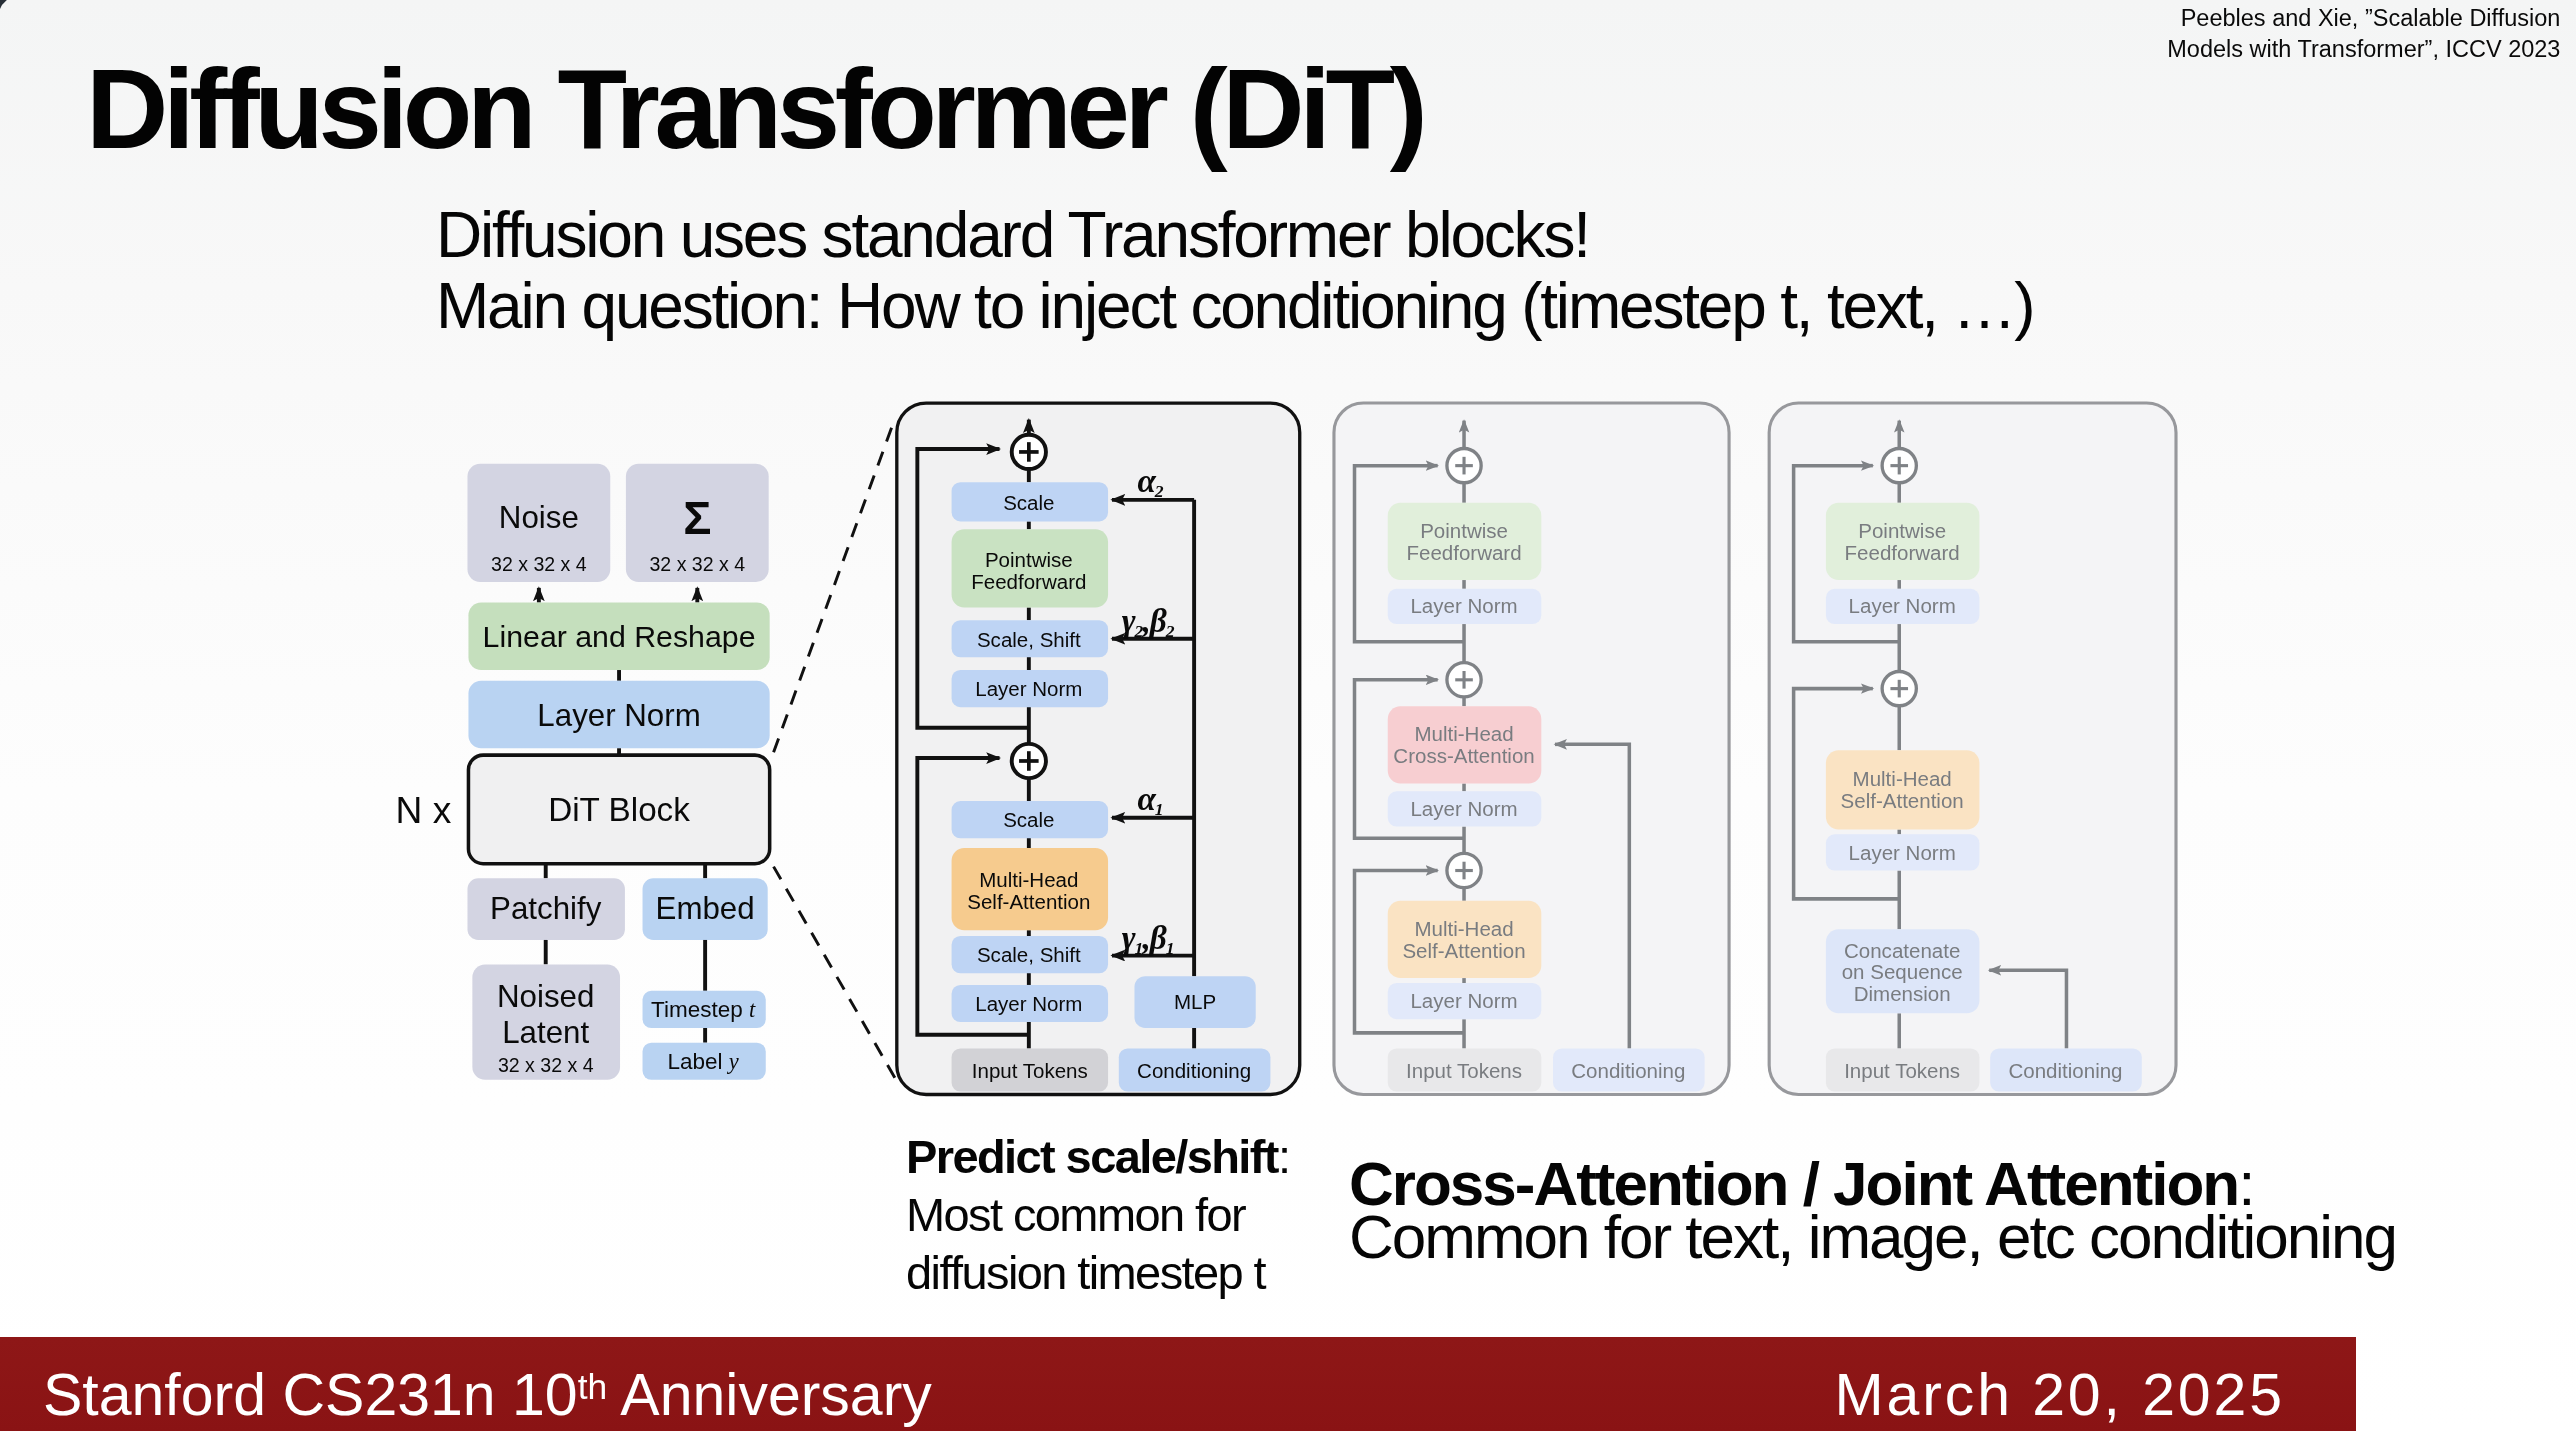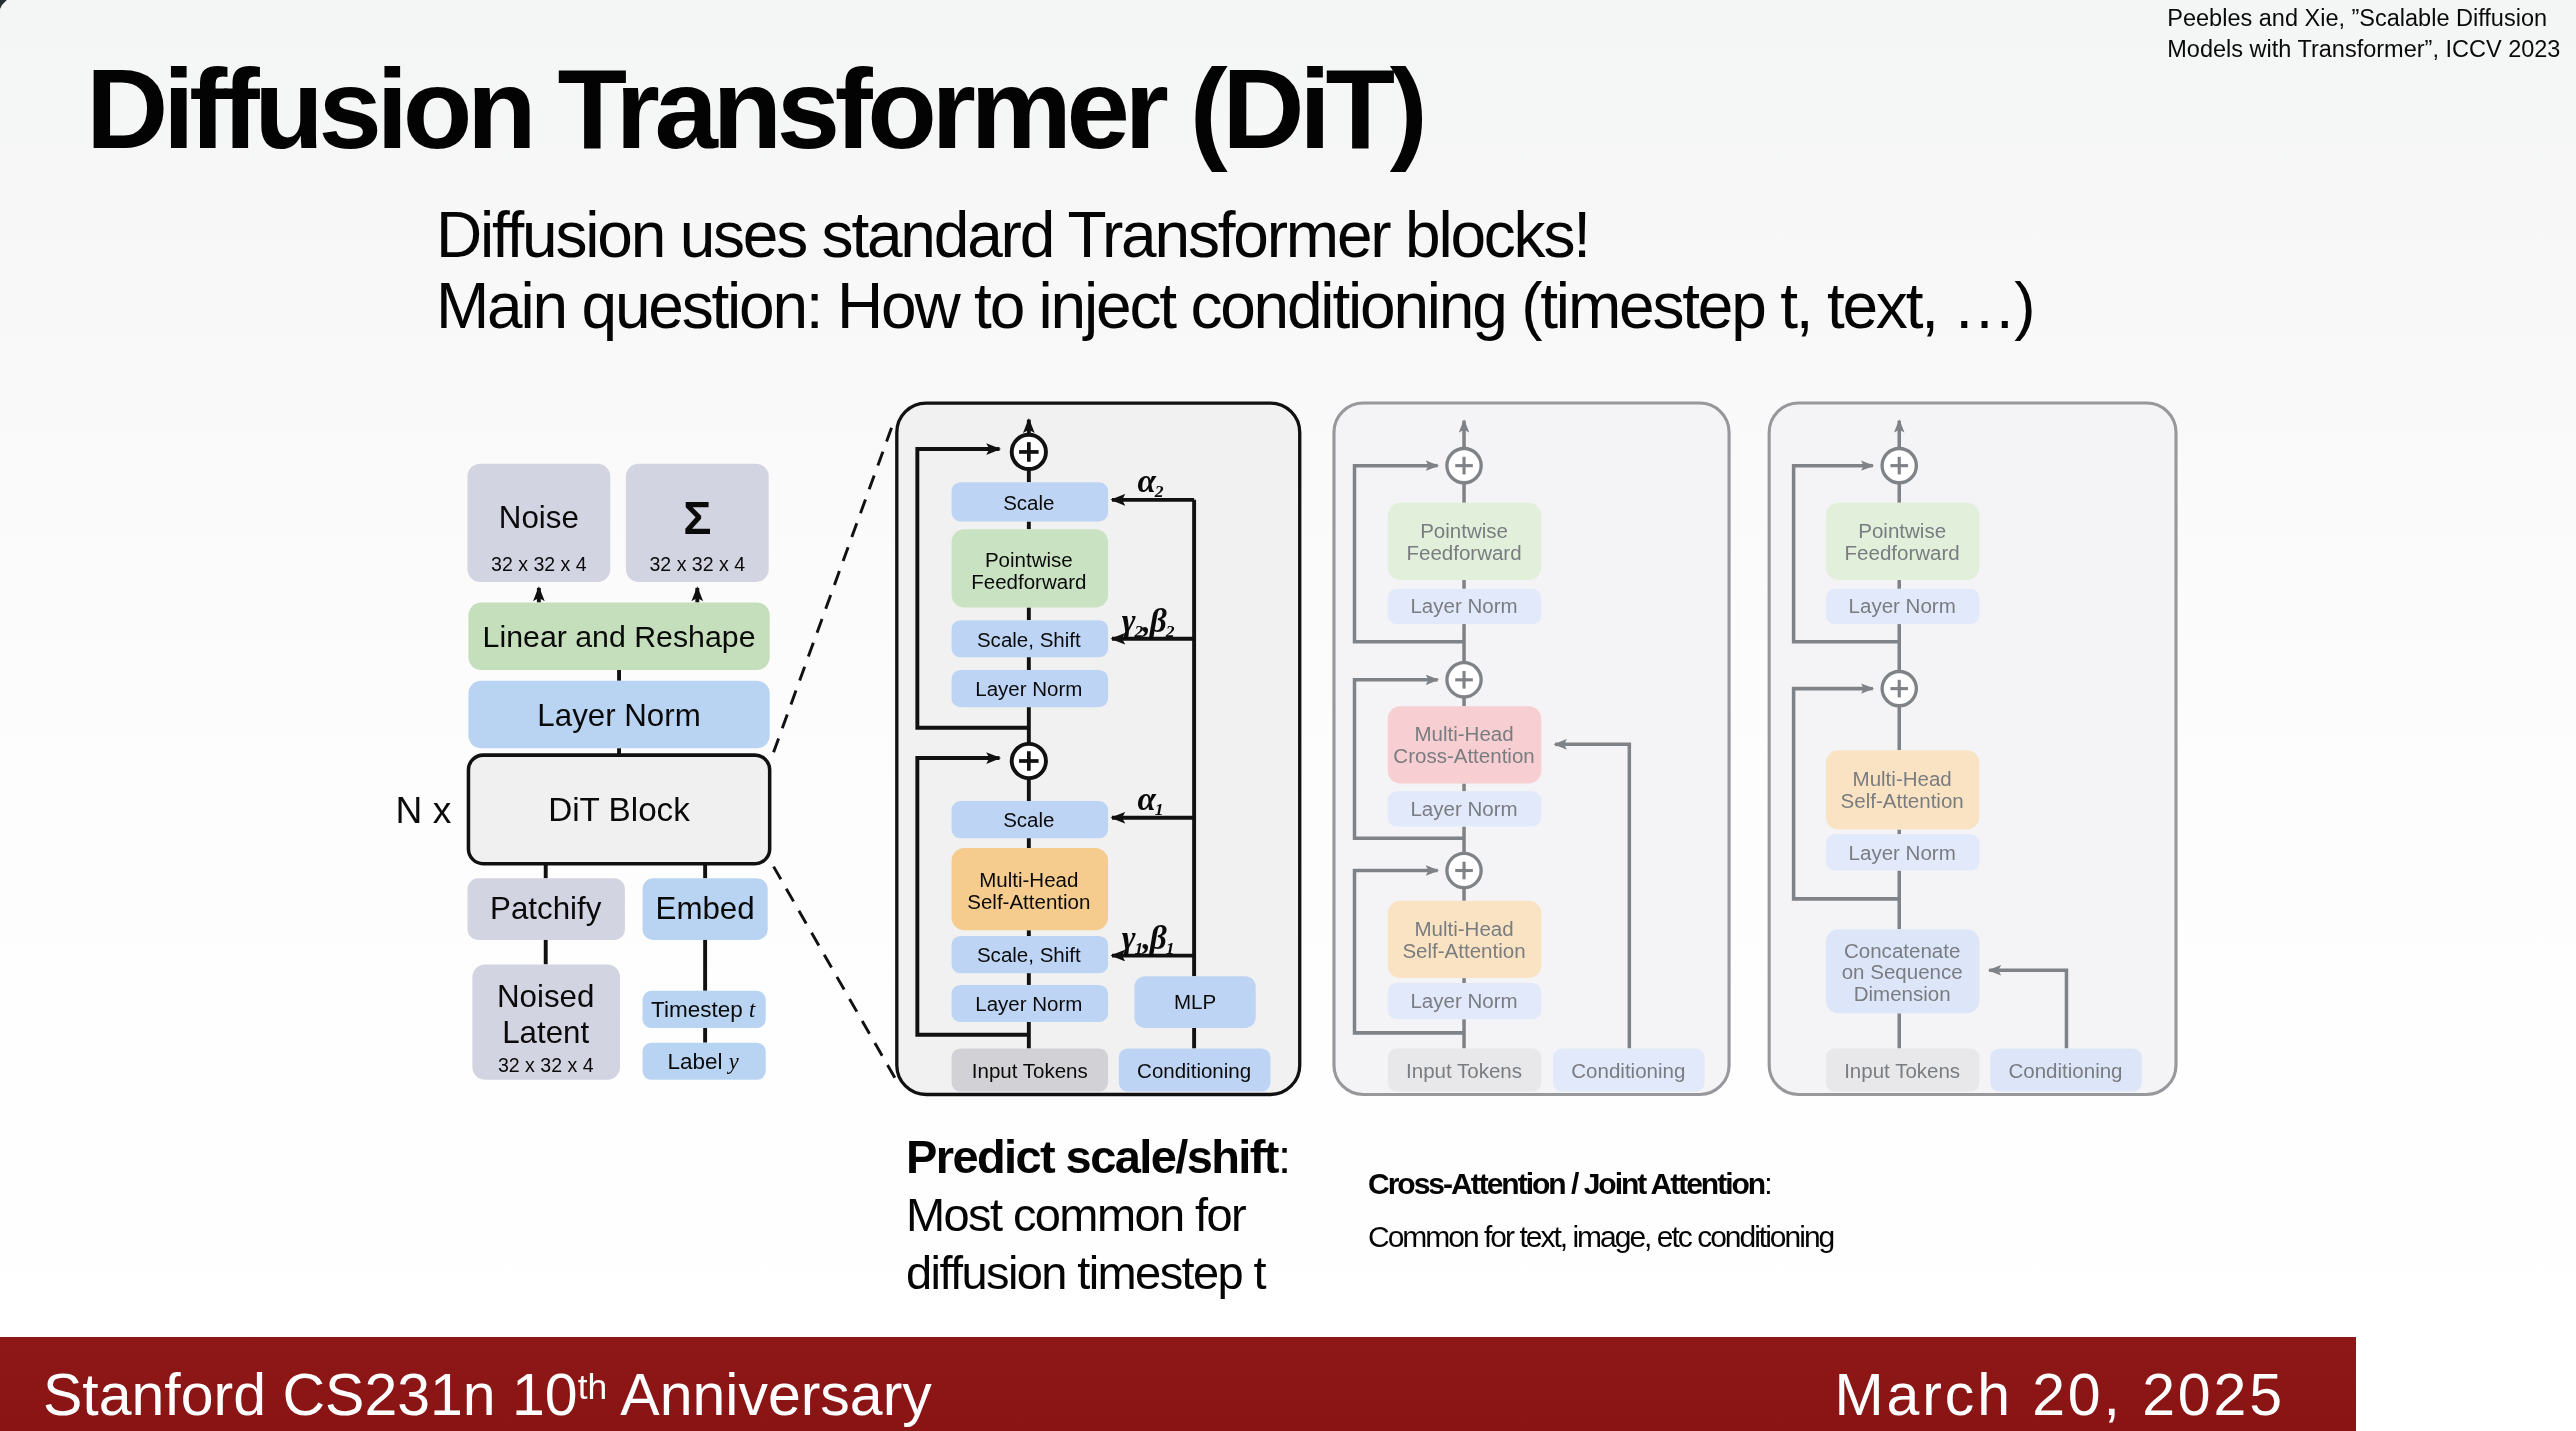--- a/index.html
+++ b/index.html
@@ -1,24 +1,24 @@
 <!DOCTYPE html>
 <html><head>
 <meta charset="utf-8">
 <style>
 html,body{margin:0;padding:0;}
 #slide{position:relative;width:2576px;height:1432px;overflow:hidden;
   background:linear-gradient(180deg,#f4f5f5 0%,#f8f8f8 20%,#fdfdfd 55%,#ffffff 100%);
   font-family:"Liberation Sans",sans-serif;color:#0b0b0b;}
 .abs{position:absolute;}
-#cite{right:15.6px;top:2.9px;font-size:23.5px;line-height:31px;color:#0a0a0a;}
+#cite{right:15.6px;top:2.9px;font-size:23.5px;line-height:31px;text-align:right;color:#0a0a0a;}
 #title{left:86px;top:45px;font-size:114px;line-height:127px;letter-spacing:-5.4px;color:#030303;font-weight:bold;}
 #body1{left:436px;top:200px;font-size:64px;line-height:71px;letter-spacing:-2.2px;color:#050505;}
 #cap1{left:906px;top:1128px;font-size:47px;line-height:58px;letter-spacing:-1.6px;color:#050505;}
-#cap2{left:1349px;top:1157px;font-size:30px;line-height:53px;letter-spacing:-2px;color:#050505;margin-left:19px;}
+#cap2{left:1349px;top:1157px;font-size:62px;line-height:53px;letter-spacing:-2px;color:#050505;}
 #footer{left:0;top:1337px;width:2356px;height:95px;background:linear-gradient(180deg,#8e1717 0%,#8a1314 100%);}
 .ftxt{position:absolute;color:#ffffff;font-size:59px;top:24.4px;white-space:nowrap;}
 #f1{left:43px;}
 #f2{left:1476px;}
 #f3{right:71px;letter-spacing:2.9px;}
 sup{font-size:60%;vertical-align:baseline;position:relative;top:-0.45em;}
 </style>
 </head>
 <body>
 <div id="slide">

